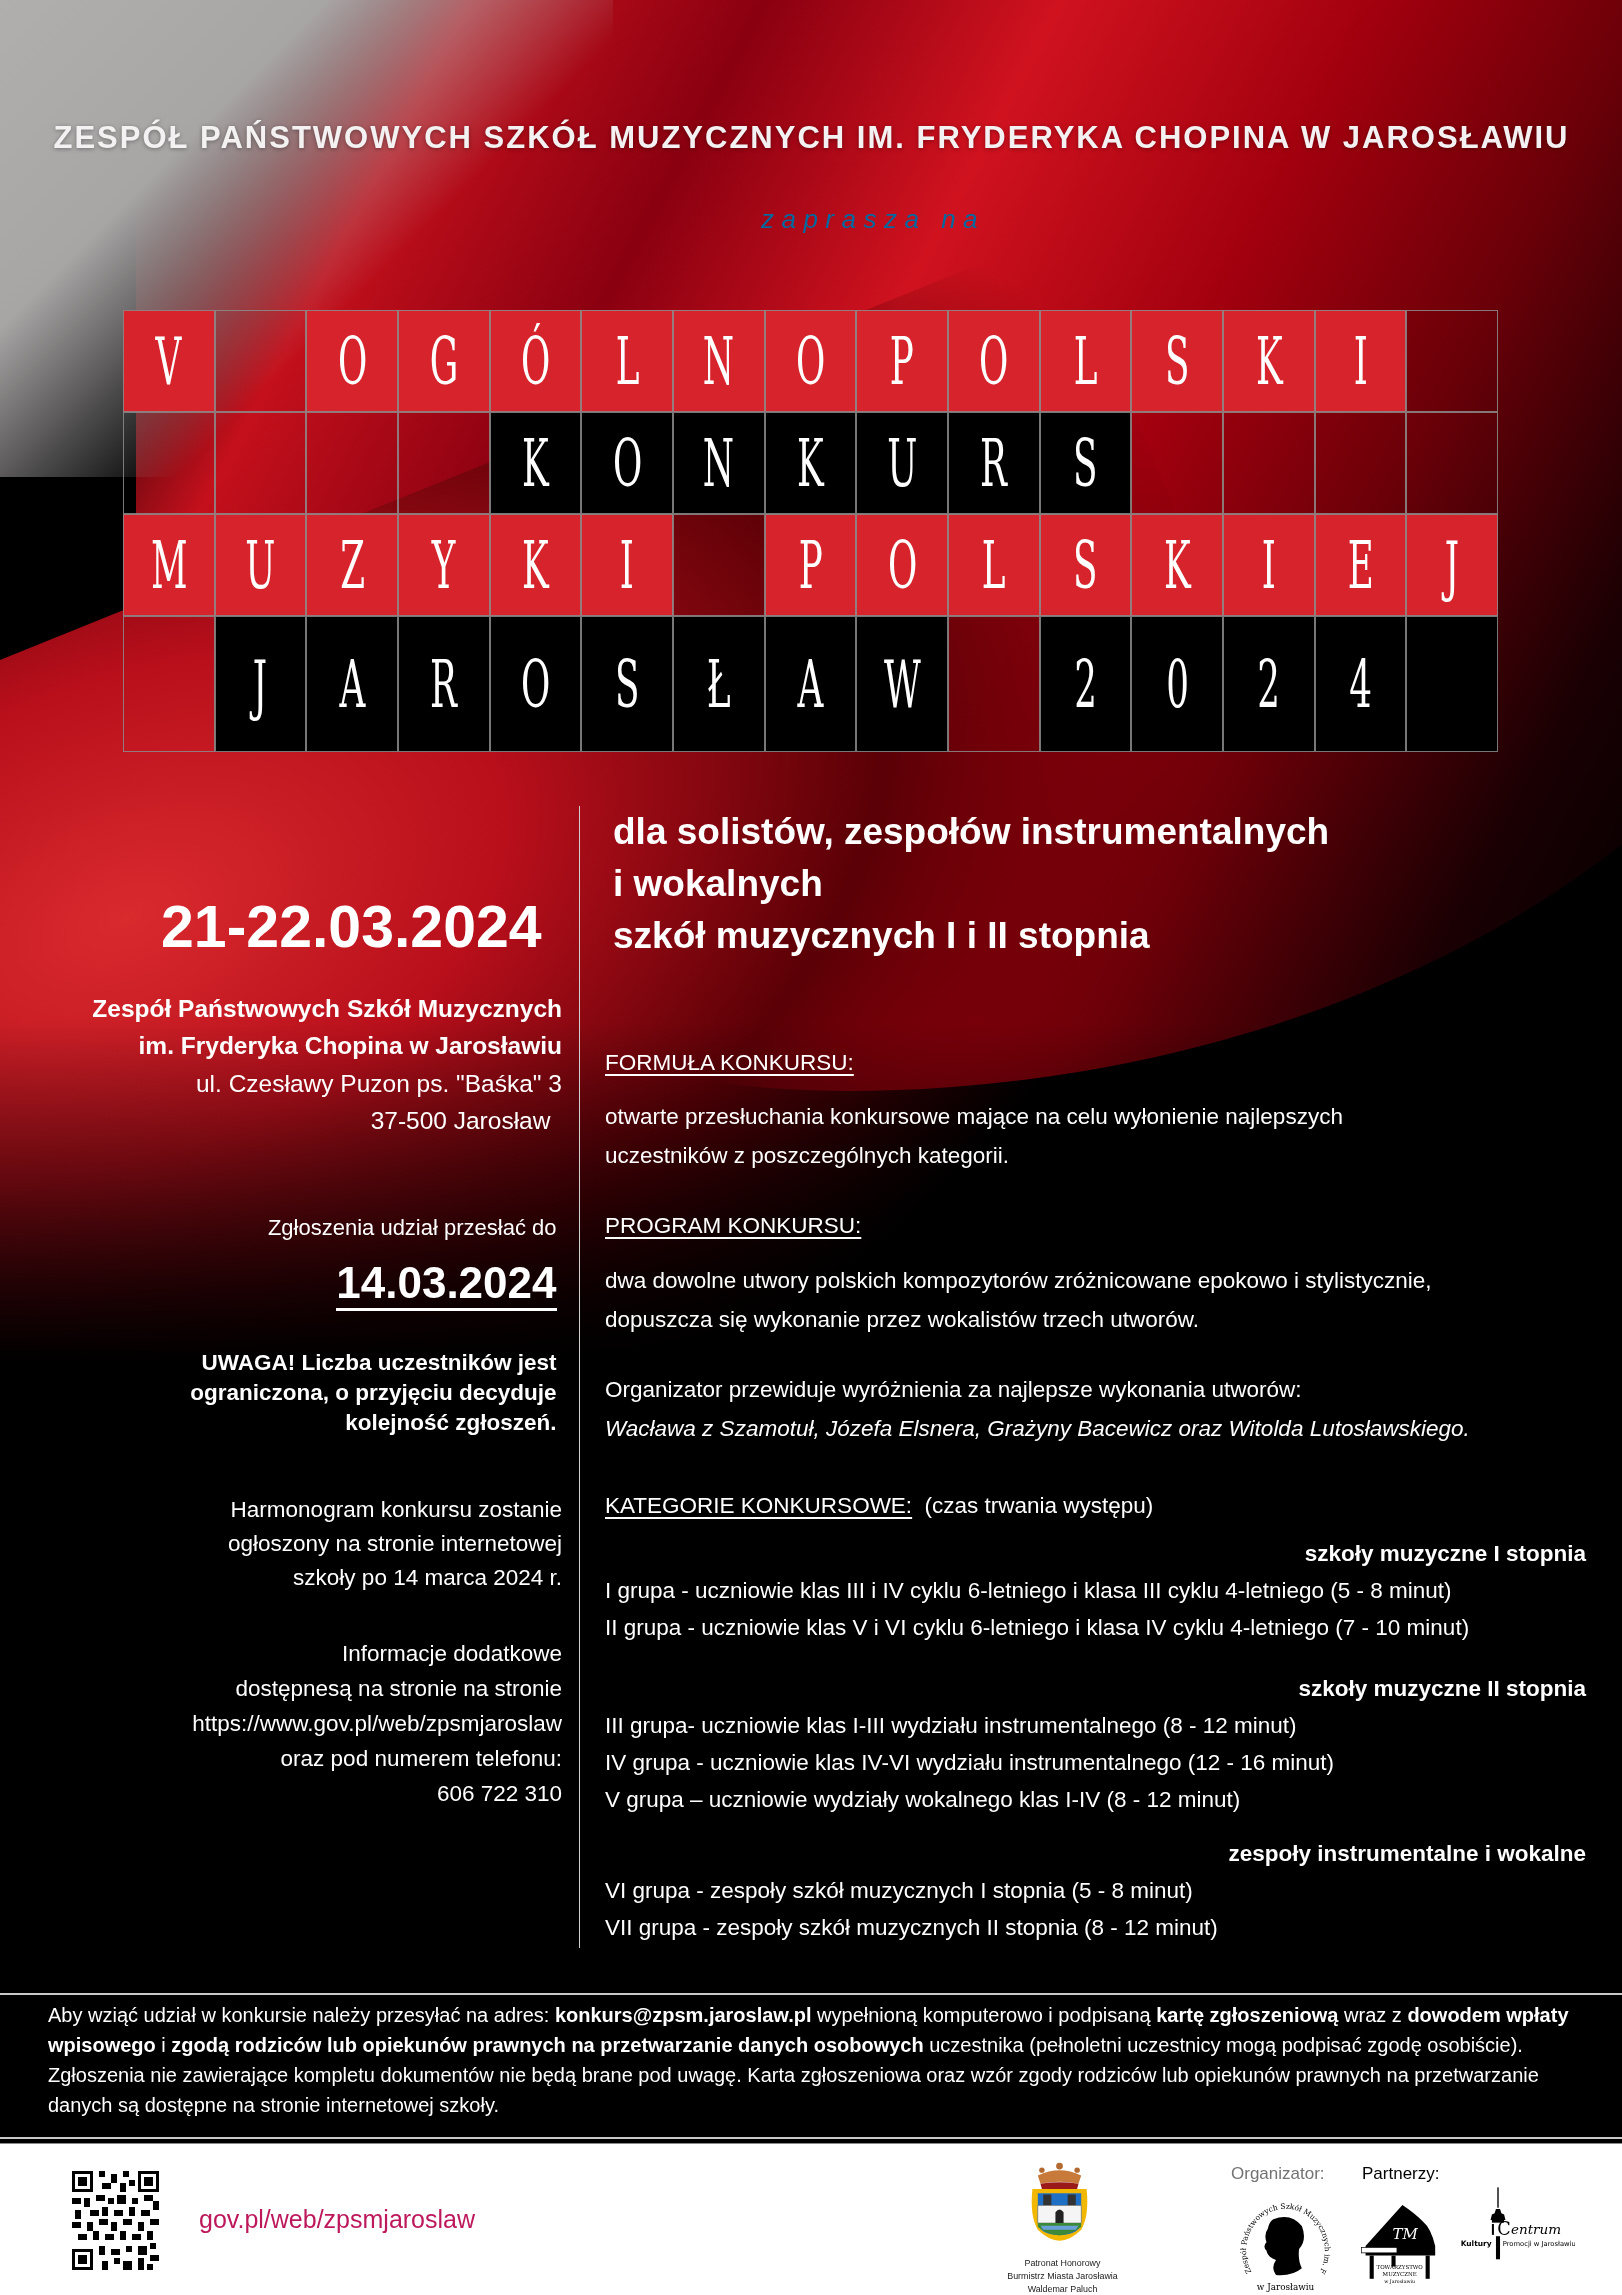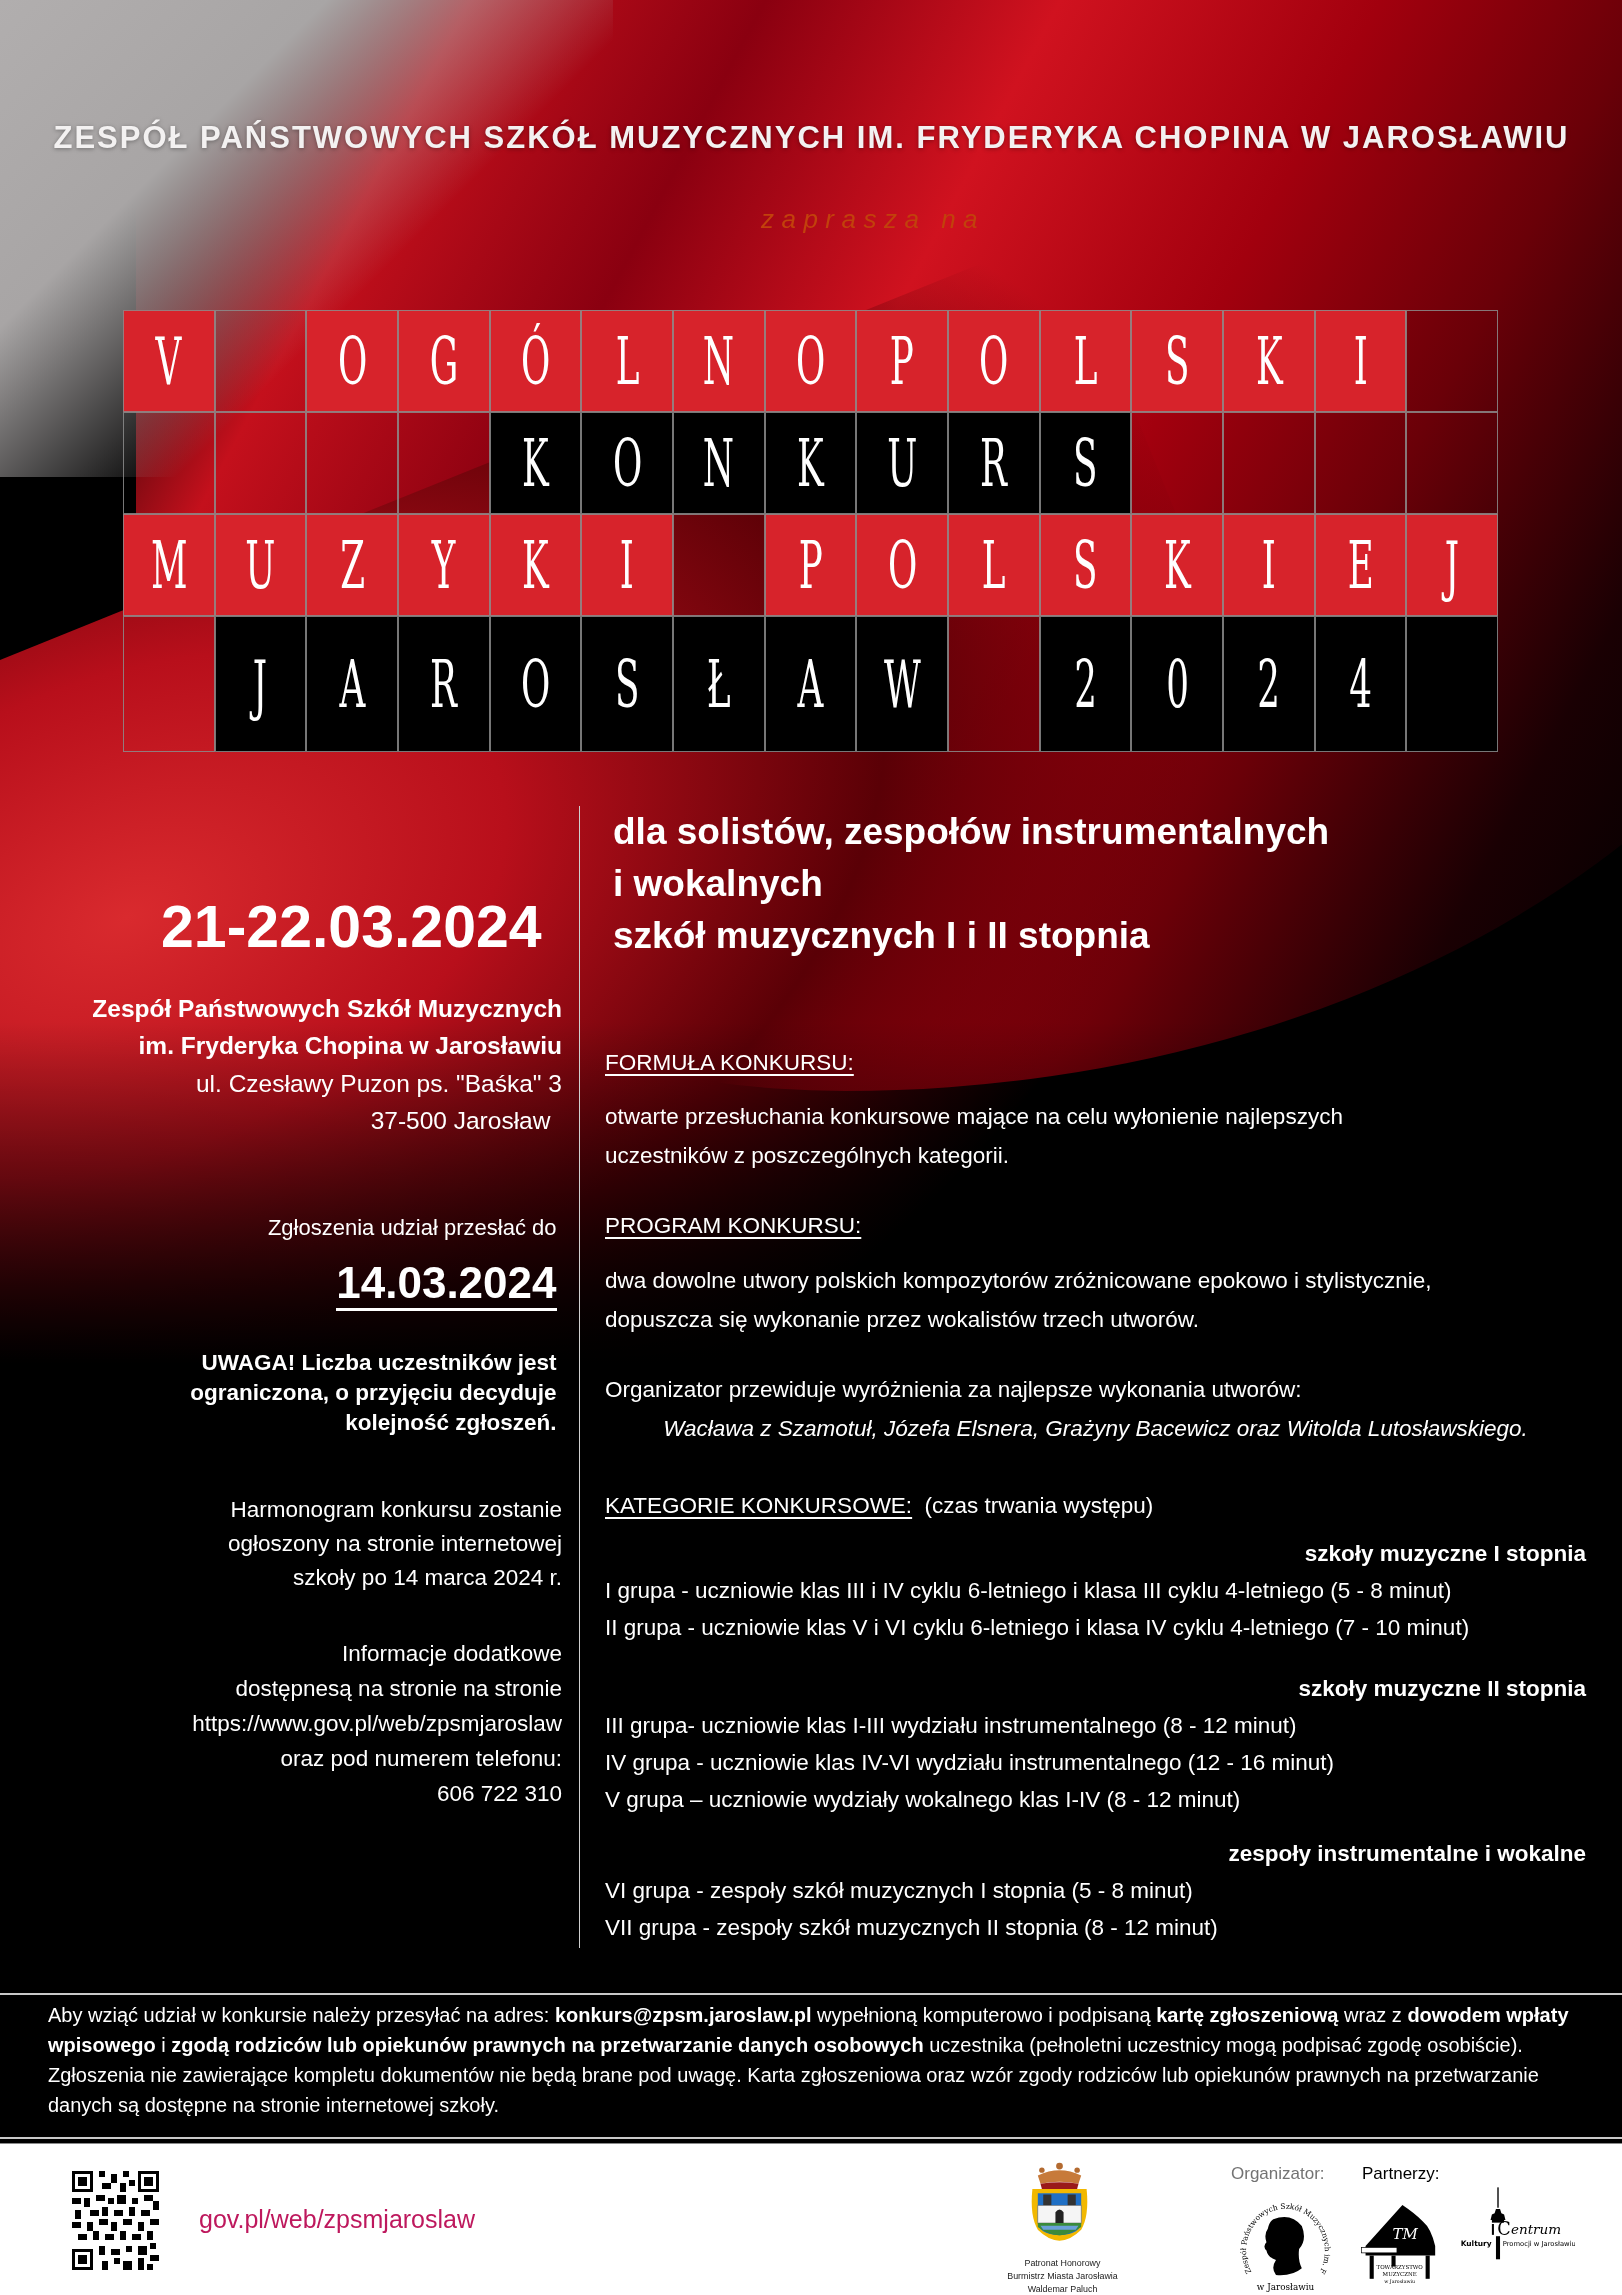--- a/index.html
+++ b/index.html
@@ -9,21 +9,21 @@
   .bg .silk1 { position:absolute; left:136px; top:-204px; width:1772px; height:1295px;
         background:linear-gradient(118deg, rgba(0,0,0,0) 8%, #c4101c 18%, #8a0010 30%, #d0121f 42%, #a2000e 55%, #6a0008 66%, #1a0003 78%, #000 88%);
         transform:rotate(0deg); border-radius:0 0 60% 40%; }
   .bg .silk2 { position:absolute; left:-204px; top:477px; width:1499px; height:954px;
         background:radial-gradient(ellipse at 25% 30%, #d92a2e 0%, #b80f1b 25%, #5a0006 50%, rgba(0,0,0,0) 72%); transform:rotate(-22deg); }
   .bg .shade { position:absolute; left:0; top:1022px; width:1623px; height:975px; background:linear-gradient(180deg, rgba(0,0,0,0) 0%, #000 35%); }
   .bg .greyfade { position:absolute; left:0; top:0; width:613px; height:477px;
         background:linear-gradient(135deg, #b1aeae 0%, #a8a5a5 30%, rgba(168,165,165,0) 60%); }
 
   .header-title { position:absolute; left:0; width:1623px; top:120px; text-align:center; font-size:31px; font-weight:bold; letter-spacing:2px; color:#f3f1f1; text-shadow:0 1.4px 4.1px rgba(0,0,0,.35); }
-  .invite { position:absolute; left:0; width:1623px; top:204px; text-align:center; font-size:26px; font-style:italic; letter-spacing:7.5px; color:#c2410c; padding-left:123px; box-sizing:border-box; }
+  .invite { position:absolute; left:0; width:1623px; top:204px; text-align:center; font-size:26px; font-style:italic; letter-spacing:7.5px; color:#0369a1; padding-left:123px; box-sizing:border-box; }
 
   .grid { position:absolute; left:123px; top:310px; width:1375px; }
   .grid-row { display:flex; }
   .cell { width:92px; box-sizing:border-box; border:0.7px solid rgba(140,140,140,0.85); display:flex; align-items:center; justify-content:center;
           font-family:"DejaVu Serif", serif; font-size:65px; color:#fff; transform-origin:center; }
   .cell .ch { display:inline-block; transform:scaleX(0.55); line-height:1; }
   .cell.red { background:#d7232b; }
   .cell.black { background:#000; }
   .cell.clear { background:rgba(0,0,0,0); }
   .r1 .cell, .r2 .cell, .r3 .cell { height:102px; }
@@ -45,21 +45,21 @@
 
   .right-col { position:absolute; left:605px; width:981px; }
   .target { top:806px; font-size:37px; font-weight:bold; line-height:52px; left:613px; }
   .sec-head { font-size:22.5px; font-weight:normal; text-decoration:underline; text-underline-offset:4.1px; text-decoration-thickness:2px; }
   .body-text { font-size:22.5px; line-height:39px; }
   .formula-h { top:1050px; }
   .formula-b { top:1097px; }
   .program-h { top:1213px; }
   .program-b { top:1261px; }
   .honor { top:1370px; }
-  .honor .it { font-style:italic;text-align:center; }
+  .honor .it { font-style:italic; }
   .cat-h { top:1486px; }
   .cat-h .note { font-weight:normal; text-decoration:none; display:inline-block; margin-left:12.3px; }
   .cat-group { font-size:22.5px; line-height:37px; }
   .cat-group .gh { font-weight:bold;text-align:right; }
   .g1 { top:1535px; }
   .g2 { top:1670px; }
   .g3 { top:1835px; }
 
   .rule { position:absolute; left:0; width:1623px; height:2px; background:#c8c8c8; }
   .rule.top { top:1993px; }

